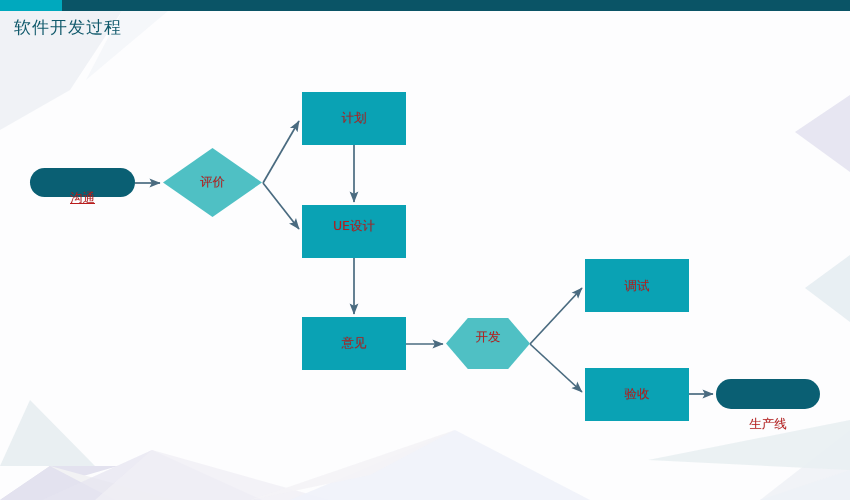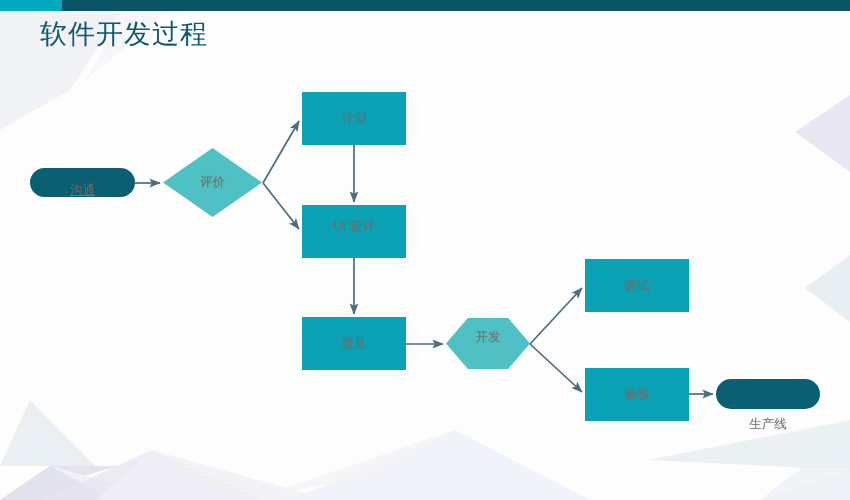--- a/index.html
+++ b/index.html
@@ -41,41 +41,41 @@
     height: 11px;
     background: #00A9BE;
   }
   #topbar-right {
     flex: 1;
     height: 11px;
     background: #0A5466;
   }
   #page-title {
     position: absolute;
-    left: 40px;
+    left: 14px;
     top: 16px;
-    font-size: 27px;
+    font-size: 17px;
     color: #10596B;
     letter-spacing: 1px;
     font-family: "DejaVu Serif", "Liberation Serif", serif;
     white-space: nowrap;
   }
   #chart-layer {
     position: absolute;
     left: 0;
     top: 0;
     width: 850px;
     height: 500px;
   }
   .node-label {
     position: absolute;
     display: flex;
     align-items: center;
     justify-content: center;
-    color: #737373;
+    color: #b91c1c;
     font-size: 12.5px;
     font-family: "DejaVu Sans", "Liberation Sans", sans-serif;
     white-space: nowrap;
     pointer-events: none;
     text-shadow: 0 0 1px rgba(0,0,0,0.18);
   }
 </style>
 </head>
 <body>
 
@@ -130,21 +130,21 @@
         <rect x="302" y="205" width="104" height="53" fill="#0AA2B4"></rect>
         <rect x="302" y="317" width="104" height="53" fill="#0AA2B4"></rect>
         <polygon points="467.84,318 508.16,318 530,343.5 508.16,369 467.84,369 446,343.5" fill="#4FC0C4"></polygon>
         <rect x="585" y="259" width="104" height="53" fill="#0AA2B4"></rect>
         <rect x="585" y="368" width="104" height="53" fill="#0AA2B4"></rect>
         <rect x="716" y="379" width="104" height="30" rx="15" ry="15" fill="#0A5F73"></rect>
       </g>
   </svg>
 
   <div id="label-layer">
-      <div class="node-label" style="left: 30px; top: 176px; width: 105px; height: 29px; text-decoration: underline;">沟通</div>
+      <div class="node-label" style="left: 30px; top: 184px; width: 105px; height: 29px; text-decoration: underline;">沟通</div>
       <div class="node-label" style="left: 163px; top: 148px; width: 99px; height: 69px;">评价</div>
       <div class="node-label" style="left: 302px; top: 92px; width: 104px; height: 53px;">计划</div>
       <div class="node-label" style="left: 302px; top: 205px; width: 104px; height: 42px;">UE设计</div>
       <div class="node-label" style="left: 302px; top: 317px; width: 104px; height: 53px;">意见</div>
       <div class="node-label" style="left: 446px; top: 318px; width: 84px; height: 39px;">开发</div>
       <div class="node-label" style="left: 585px; top: 259px; width: 104px; height: 54px;">调试</div>
       <div class="node-label" style="left: 585px; top: 368px; width: 104px; height: 53px;">验收</div>
       <div class="node-label" style="left: 716px; top: 379px; width: 104px; height: 30px; margin-top: 30px;">生产线</div>
     </div>
 

